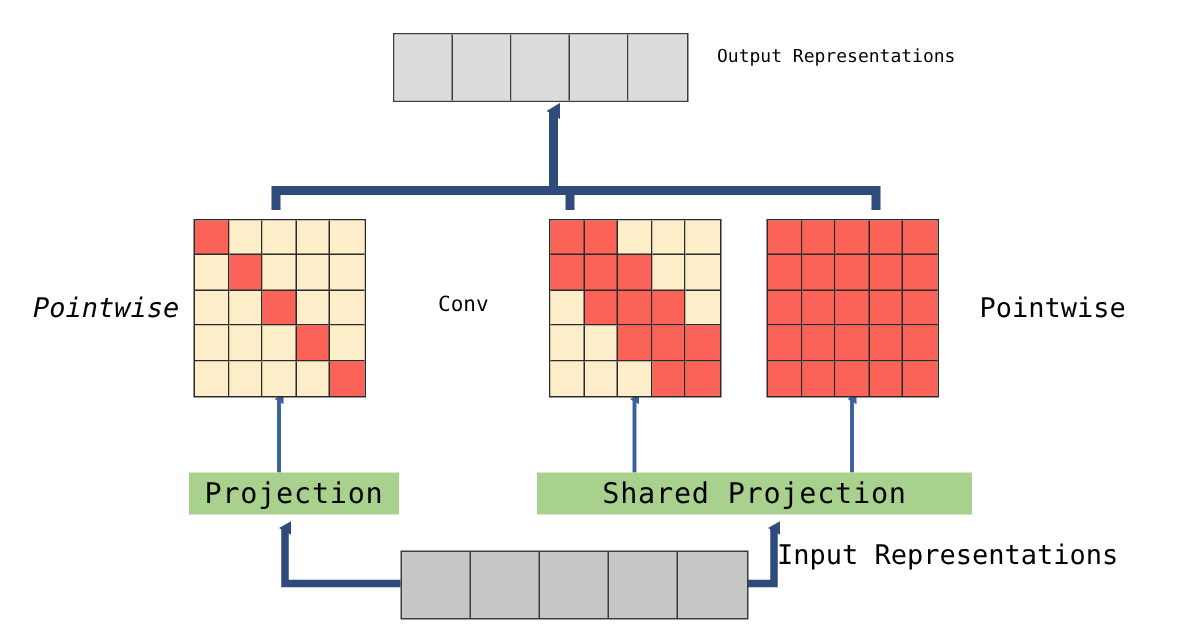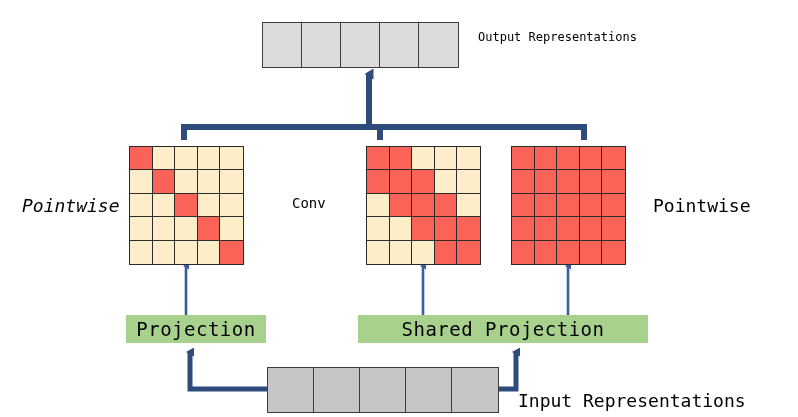--- a/index.html
+++ b/index.html
@@ -40,21 +40,21 @@
   
   .proj-box{position:absolute;background:#a9d18e;display:flex;align-items:center;justify-content:center;
             color:#000;font-family:"DejaVu Sans Mono","Liberation Mono",monospace;letter-spacing:.5px;}
   #projection-box{left:126px;top:315px;width:140px;height:28px;font-size:19px;}
   #shared-projection-box{left:358px;top:315px;width:290px;height:28px;font-size:19px;}
 
   
   .lbl{position:absolute;color:#000;white-space:nowrap;
        font-family:"DejaVu Sans Mono","Liberation Mono",monospace;}
   #label-output{left:478px;top:30px;font-size:12px;}
-  #label-input{left:518px;top:390px;font-size:18px;}
+  #label-input{left:518px;top:360px;font-size:18px;}
   #label-pointwise{left:22px;top:195px;font-size:18px;font-style:italic;}
   #label-conv{left:292px;top:195px;font-size:14px;}
   #label-attention{left:653px;top:195px;font-size:18px;}
 </style>
 </head>
 <body>
 
 <div id="stage">
 
   <svg class="svg-layer" viewBox="0 0 798 417">

